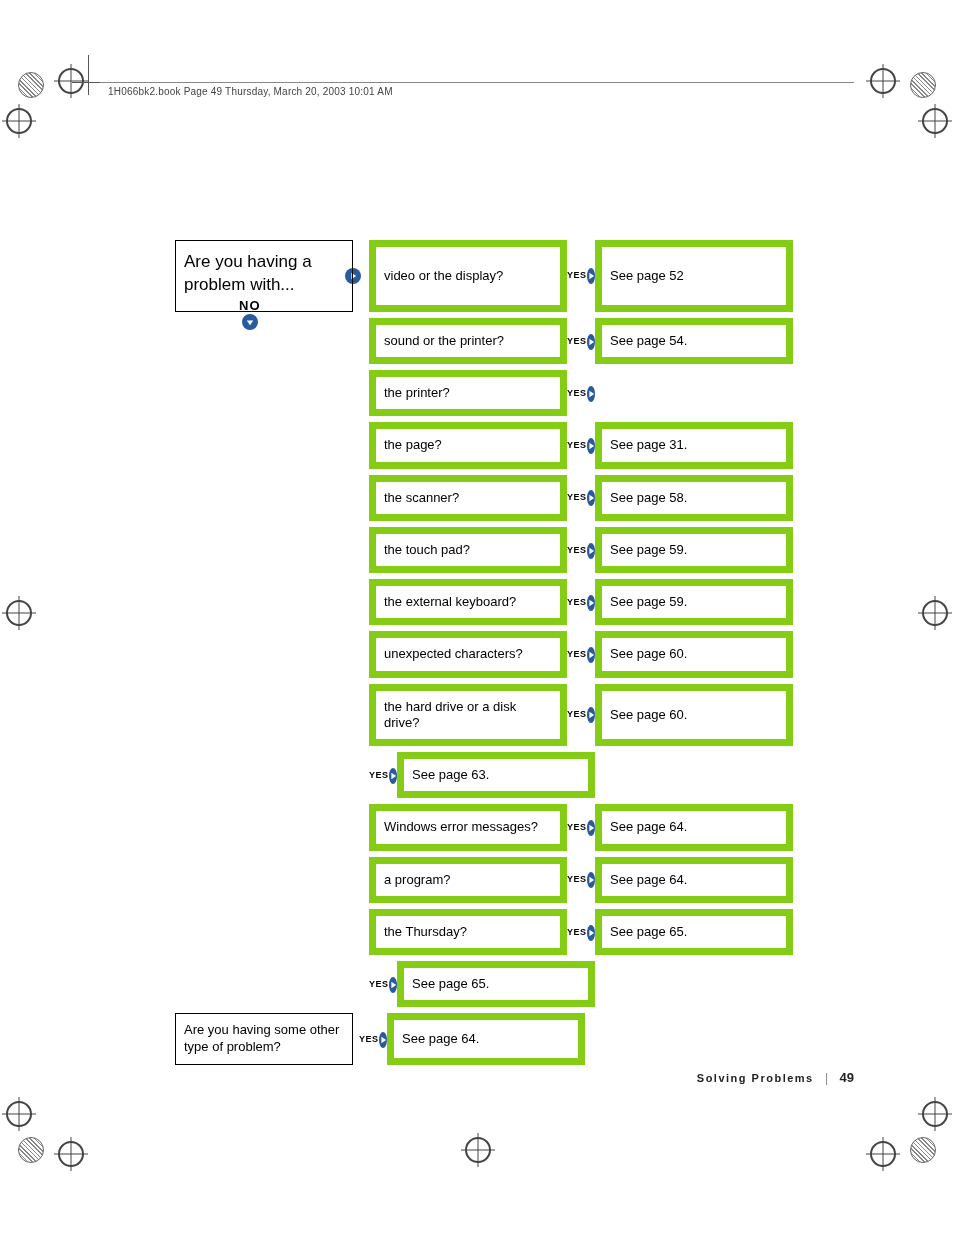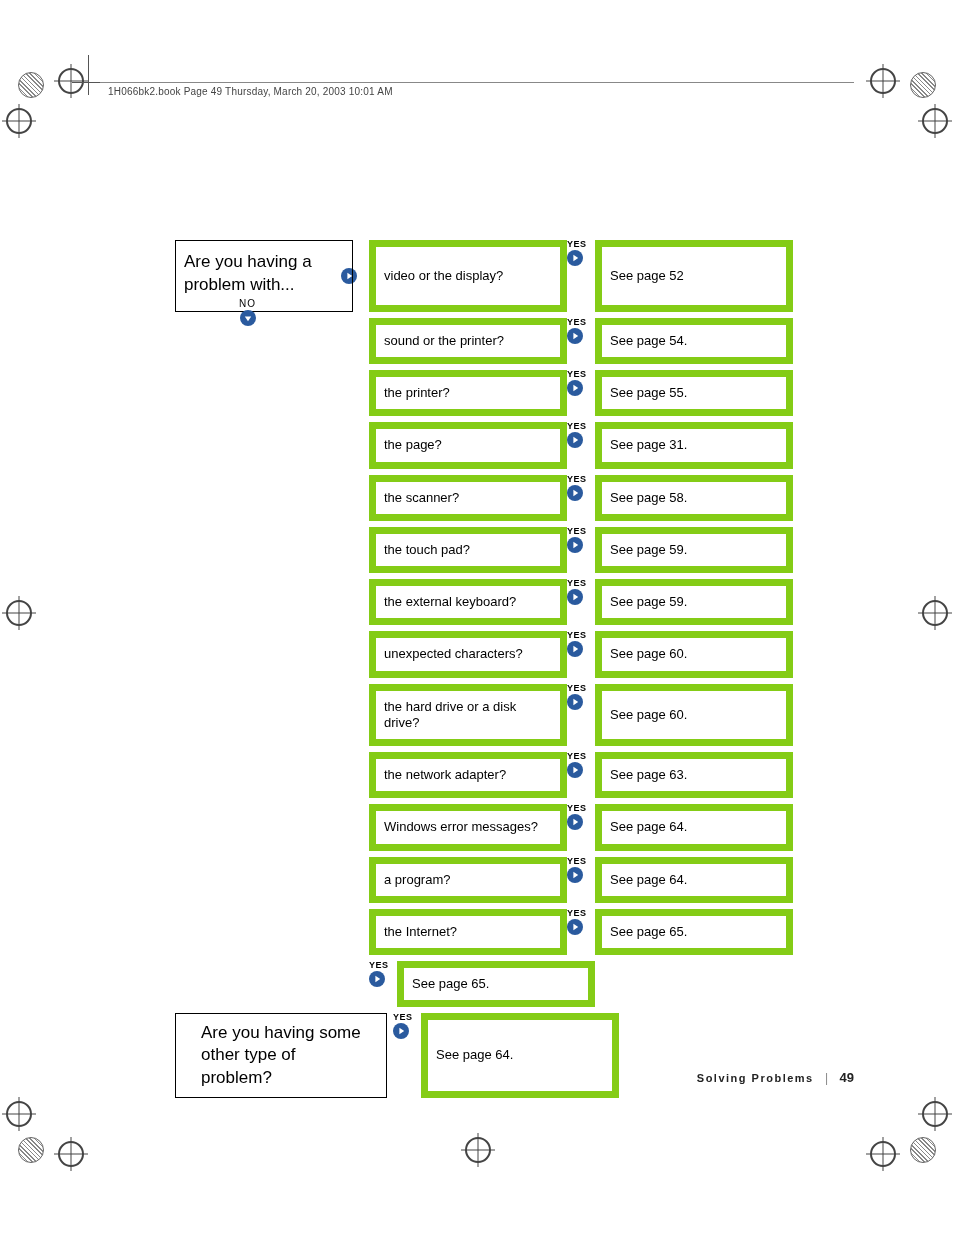--- a/index.html
+++ b/index.html
@@ -16,36 +16,36 @@
   
   .hdr-rule{position:absolute;left:100px;right:100px;top:82px;height:1px;background:#888}
   .hdr-text{position:absolute;left:108px;top:86px;font-size:10px;color:#444;letter-spacing:.2px}
   
   .content{position:absolute;left:175px;top:240px;width:580px}
   .row{display:flex;align-items:stretch;margin-bottom:6px}
   .spacer-left{width:194px;flex:0 0 194px}
   .qcell,.acell{border:7px solid #84cc16;font-size:13px;padding:8px 8px;line-height:1.25;display:flex;align-items:center}
   .qcell{width:168px;flex:0 0 168px}
   .acell{width:168px;flex:0 0 168px}
-  .yes-wrap{width:24px;flex:0 0 24px;display:flex;flex-direction:column;align-items:flex-start;justify-content:flex-start;margin:0 4px 0 0}
+  .yes-wrap{width:24px;flex:0 0 24px;display:flex;flex-direction:row;align-items:center;justify-content:flex-start;margin:0 4px 0 0}
   .yes-lbl{font-size:9px;font-weight:700;letter-spacing:.5px;line-height:1}
   .arrow-r{width:16px;height:16px;border-radius:50%;background:#2a5a9e;display:flex;align-items:center;justify-content:center;margin-top:1px}
   .arrow-r svg{width:8px;height:8px;fill:#fff}
   .first-q{border:1px solid #000;width:160px;padding:10px 8px 14px;font-size:17px;line-height:1.35}
   .first-block{position:relative}
   .no-wrap{position:absolute;left:64px;top:58px;text-align:center}
-  .no-lbl{font-size:10px;font-weight:400;letter-spacing:1px}
+  .no-lbl{font-size:13px;font-weight:700;letter-spacing:1px}
   .arrow-d{width:16px;height:16px;border-radius:50%;background:#2a5a9e;display:flex;align-items:center;justify-content:center;margin:1px auto 0}
   .arrow-d svg{width:8px;height:8px;fill:#fff}
   .footer{position:absolute;right:100px;bottom:150px;font-size:12px;color:#222}
   .footer .sec{letter-spacing:1.5px;font-weight:600;font-size:11px}
   .footer .bar{margin:0 8px;color:#888}
   .footer .pg{font-weight:700;font-size:13px}
   
-  .other-q{border:1px solid #000;width:160px;padding:8px 25px;font-size:17px;line-height:1.3}
+  .other-q{border:1px solid #000;width:160px;padding:8px 8px;font-size:13px;line-height:1.3}
 </style>
 </head>
 <body>
 
 <div class="page">
 
   <div class="cropmark" style="left:18px;top:72px">
       <div class="hatch"></div>
     </div>
   <div class="cropmark" style="left:58px;top:68px">
@@ -151,21 +151,20 @@
     <div class="spacer-left"></div>
     <div class="qcell">the printer?</div>
     <div class="yes-wrap">
       <div class="yes-lbl">YES</div>
       <div class="arrow-r">
               <svg viewBox="0 0 10 10">
                 <path d="M9 5 L3 1 V9 Z"></path>
               </svg>
             </div>
     </div>
-    <div class="acell">See page 55.</div>
   </div>
   <div class="row">
     <div class="spacer-left"></div>
     <div class="qcell">the page?</div>
     <div class="yes-wrap">
       <div class="yes-lbl">YES</div>
       <div class="arrow-r">
               <svg viewBox="0 0 10 10">
                 <path d="M9 5 L3 1 V9 Z"></path>
               </svg>
@@ -233,21 +232,20 @@
       <div class="arrow-r">
               <svg viewBox="0 0 10 10">
                 <path d="M9 5 L3 1 V9 Z"></path>
               </svg>
             </div>
     </div>
     <div class="acell">See page 60.</div>
   </div>
   <div class="row">
     <div class="spacer-left"></div>
-    <div class="qcell">the network adapter?</div>
     <div class="yes-wrap">
       <div class="yes-lbl">YES</div>
       <div class="arrow-r">
               <svg viewBox="0 0 10 10">
                 <path d="M9 5 L3 1 V9 Z"></path>
               </svg>
             </div>
     </div>
     <div class="acell">See page 63.</div>
   </div>
@@ -272,21 +270,21 @@
       <div class="arrow-r">
               <svg viewBox="0 0 10 10">
                 <path d="M9 5 L3 1 V9 Z"></path>
               </svg>
             </div>
     </div>
     <div class="acell">See page 64.</div>
   </div>
   <div class="row">
     <div class="spacer-left"></div>
-    <div class="qcell">the Internet?</div>
+    <div class="qcell">the Thursday?</div>
     <div class="yes-wrap">
       <div class="yes-lbl">YES</div>
       <div class="arrow-r">
               <svg viewBox="0 0 10 10">
                 <path d="M9 5 L3 1 V9 Z"></path>
               </svg>
             </div>
     </div>
     <div class="acell">See page 65.</div>
   </div>

